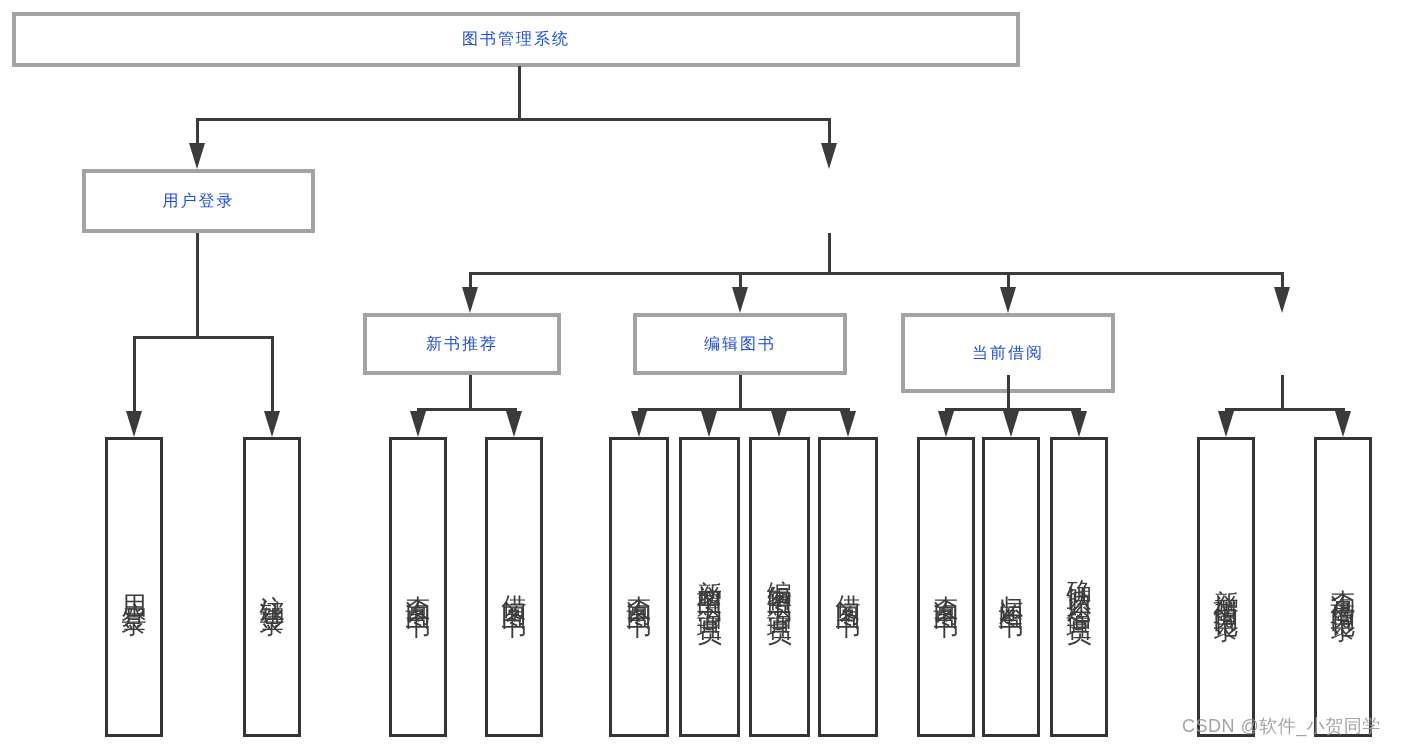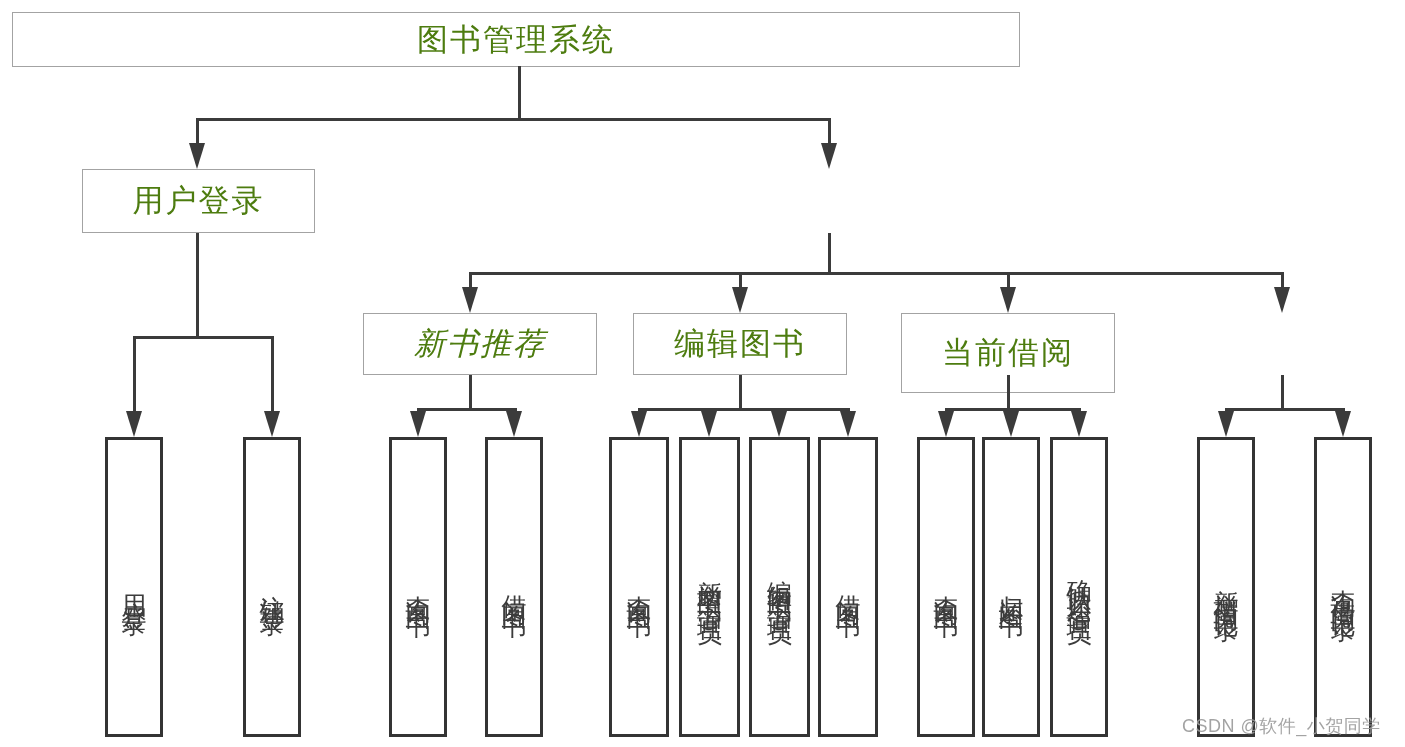--- a/index.html
+++ b/index.html
@@ -8,27 +8,27 @@
     width: 1405px;
     height: 747px;
     background: #ffffff;
     font-family: "Liberation Sans", sans-serif;
     overflow: hidden;
   }
   
   .box {
     position: absolute;
     box-sizing: border-box;
-    border: 1px solid #a3a3a3;
+    border: 4px solid #a3a3a3;
     background: #ffffff;
     display: flex;
     align-items: center;
     justify-content: center;
-    font-size: 31px;
-    color: #4d7c0f;
+    font-size: 16px;
+    color: #1d4ed8;
     letter-spacing: 2px;
     white-space: nowrap;
   }
   
   .vbox {
     position: absolute;
     box-sizing: border-box;
     border: 3px solid #343434;
     background: #ffffff;
     top: 437px;
@@ -66,21 +66,21 @@
 </style>
 </head>
 <body>
 
 <div class="canvas">
 
   <div class="box" style="left:12px; top:12px; width:1008px; height:55px;">图书管理系统</div>
 
   <div class="box" style="left:82px; top:169px; width:233px; height:64px;">用户登录</div>
 
-  <div class="box" style="left:363px; top:313px; width:234px; height:62px;font-style:italic;">新书推荐</div>
+  <div class="box" style="left:363px; top:313px; width:198px; height:62px;">新书推荐</div>
   <div class="box" style="left:633px; top:313px; width:214px; height:62px;">编辑图书</div>
   <div class="box" style="left:901px; top:313px; width:214px; height:80px;">当前借阅</div>
 
   <div class="vbox" style="left:105px; width:58px;">用户登录</div>
   <div class="vbox" style="left:243px; width:58px;">注销登录</div>
 
   <div class="vbox" style="left:389px; width:58px;">查询图书</div>
   <div class="vbox" style="left:485px; width:58px;">借阅图书</div>
 
   <div class="vbox" style="left:609px; width:60px;">查询图书</div>

